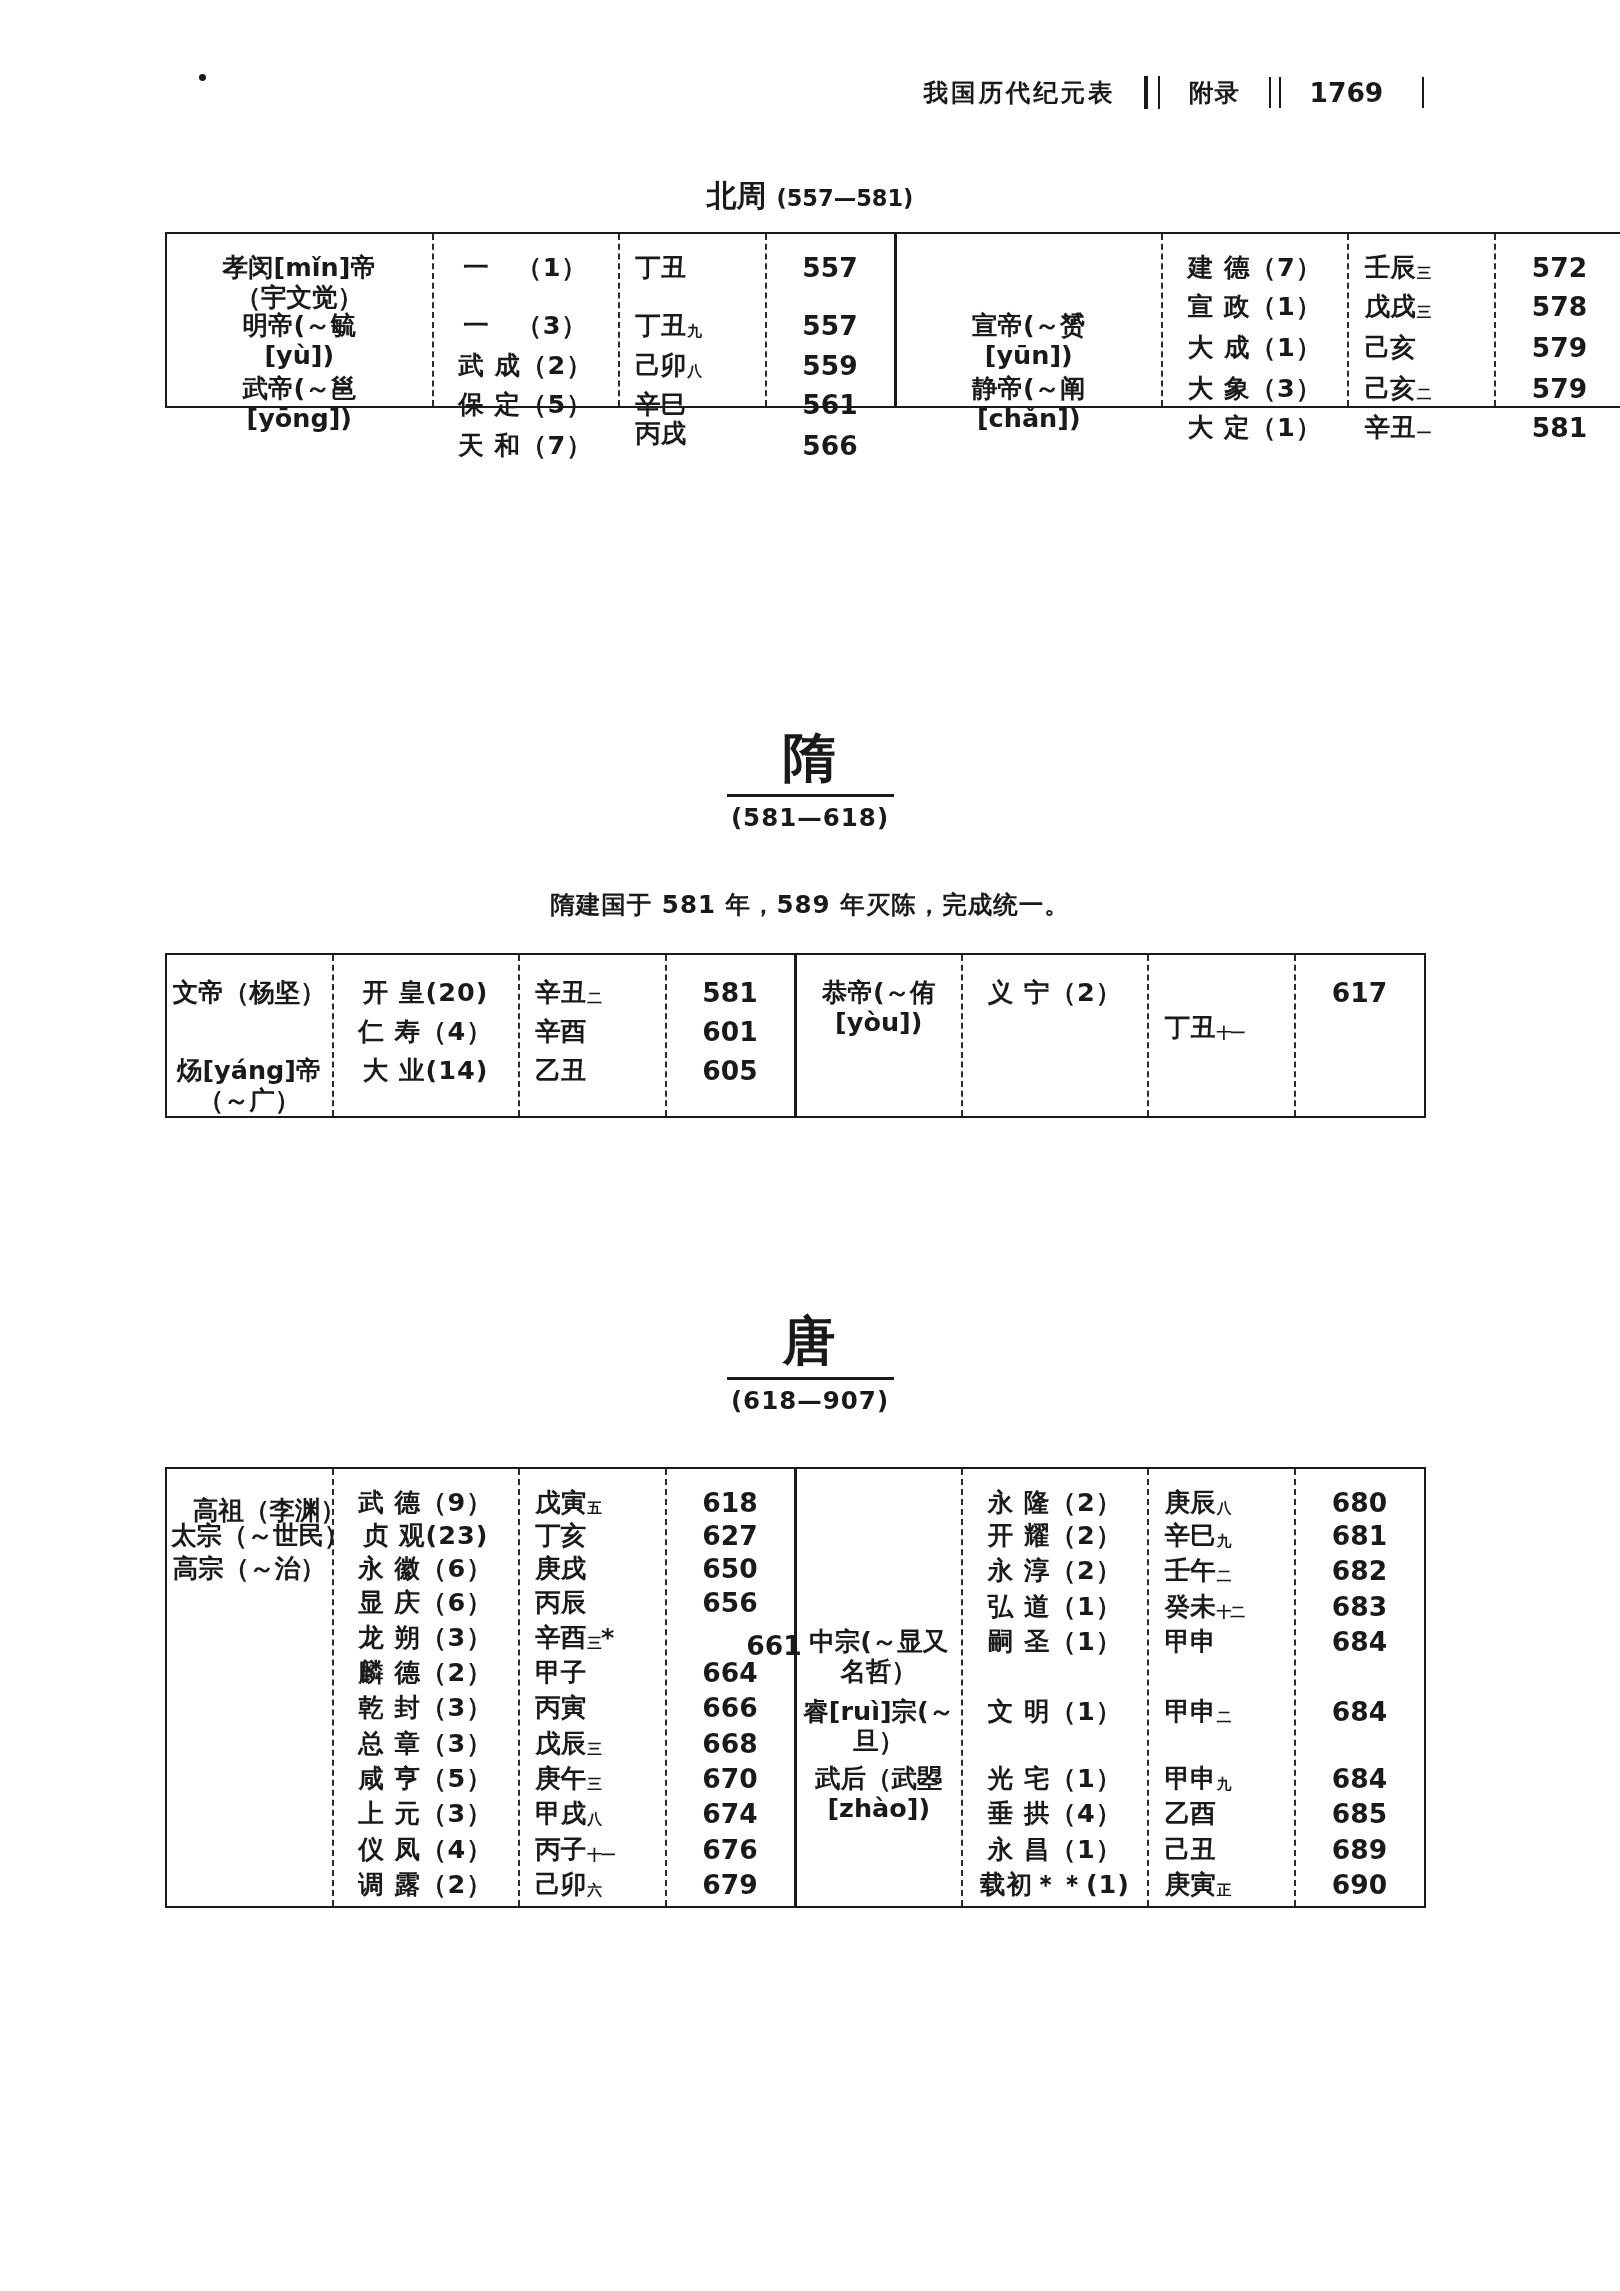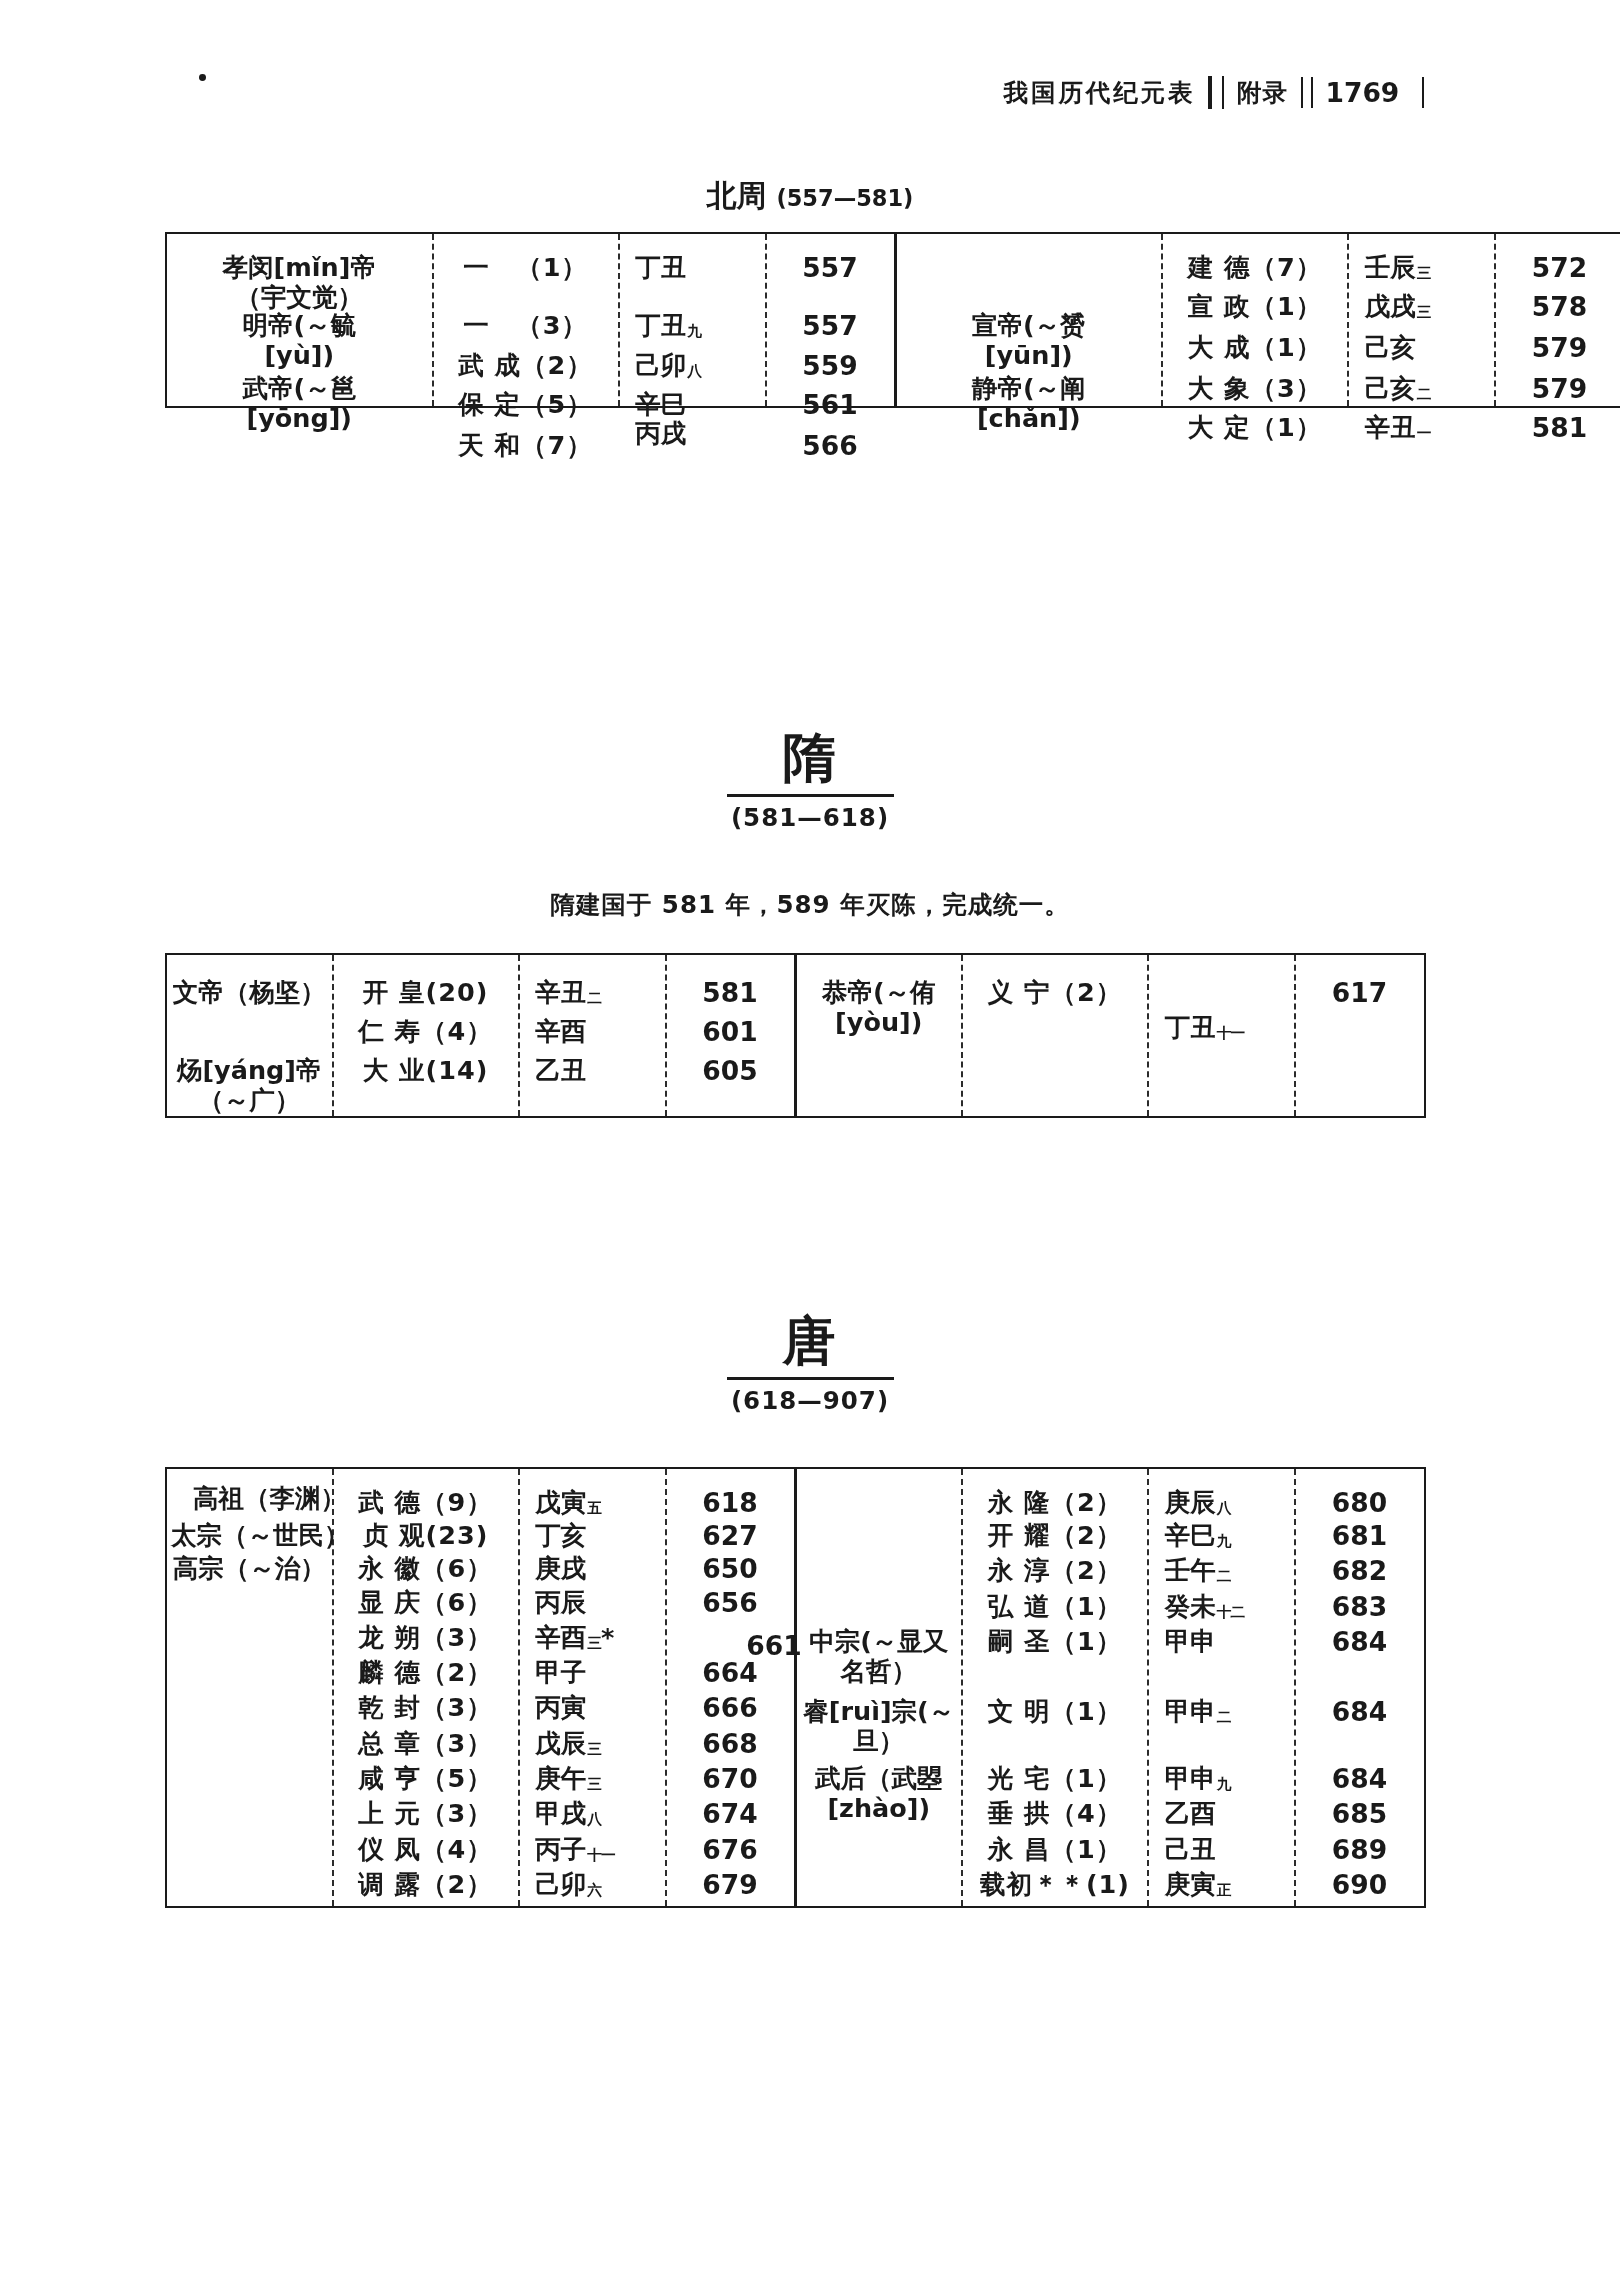--- a/index.html
+++ b/index.html
@@ -23,21 +23,21 @@
     background: #fff;
   }
 
   
   .runhead {
     position: absolute;
     right: 196px;
     top: 76px;
     display: flex;
     align-items: center;
-    gap: 9px;
+    gap: 25px;
     font-weight: bold;
     font-size: 24.5px;
     letter-spacing: 1px;
     white-space: nowrap;
   }
   .runhead .rh-title { letter-spacing: 2.9px; }
   .runhead .rule1 {
     display: inline-block;
     width: 9.8px; height: 33px;
     border-left: 4.9px solid #1a1a1a;
@@ -302,21 +302,21 @@
         </div>
       </div>
       <div class="big-title" style="top: 1313px;">
         <span class="dyn">唐</span>
         <span class="underline"></span>
         <span class="yrs">(618—907)</span>
       </div>
       <div class="chron" style="left: 165px; top: 1467px; width: 1261px; height: 441px;">
         <div class="half left" style="width: 50%;">
           <div class="col col-ruler dash-right" style="flex: 1 1 0px;">
-            <div class="cell ruler" style="top: 14px; padding-left: 26px;"><span>高祖（李渊）</span></div>
+            <div class="cell ruler" style="top: 26px; padding-left: 26px;"><span>高祖（李渊）</span></div>
             <div class="cell ruler" style="top: 51px;"><span>太宗（～世民）</span></div>
             <div class="cell ruler" style="top: 84px;"><span>高宗（～治）</span></div>
           </div>
           <div class="col col-era dash-right" style="flex: 0 0 186px;">
             <div class="cell era" style="top: 17.6px;">武 德（9）</div>
             <div class="cell era" style="top: 51px;">贞 观(23)</div>
             <div class="cell era" style="top: 84px;">永 徽（6）</div>
             <div class="cell era" style="top: 118px;">显 庆（6）</div>
             <div class="cell era" style="top: 153px;">龙 朔（3）</div>
             <div class="cell era" style="top: 188px;">麟 德（2）</div>

